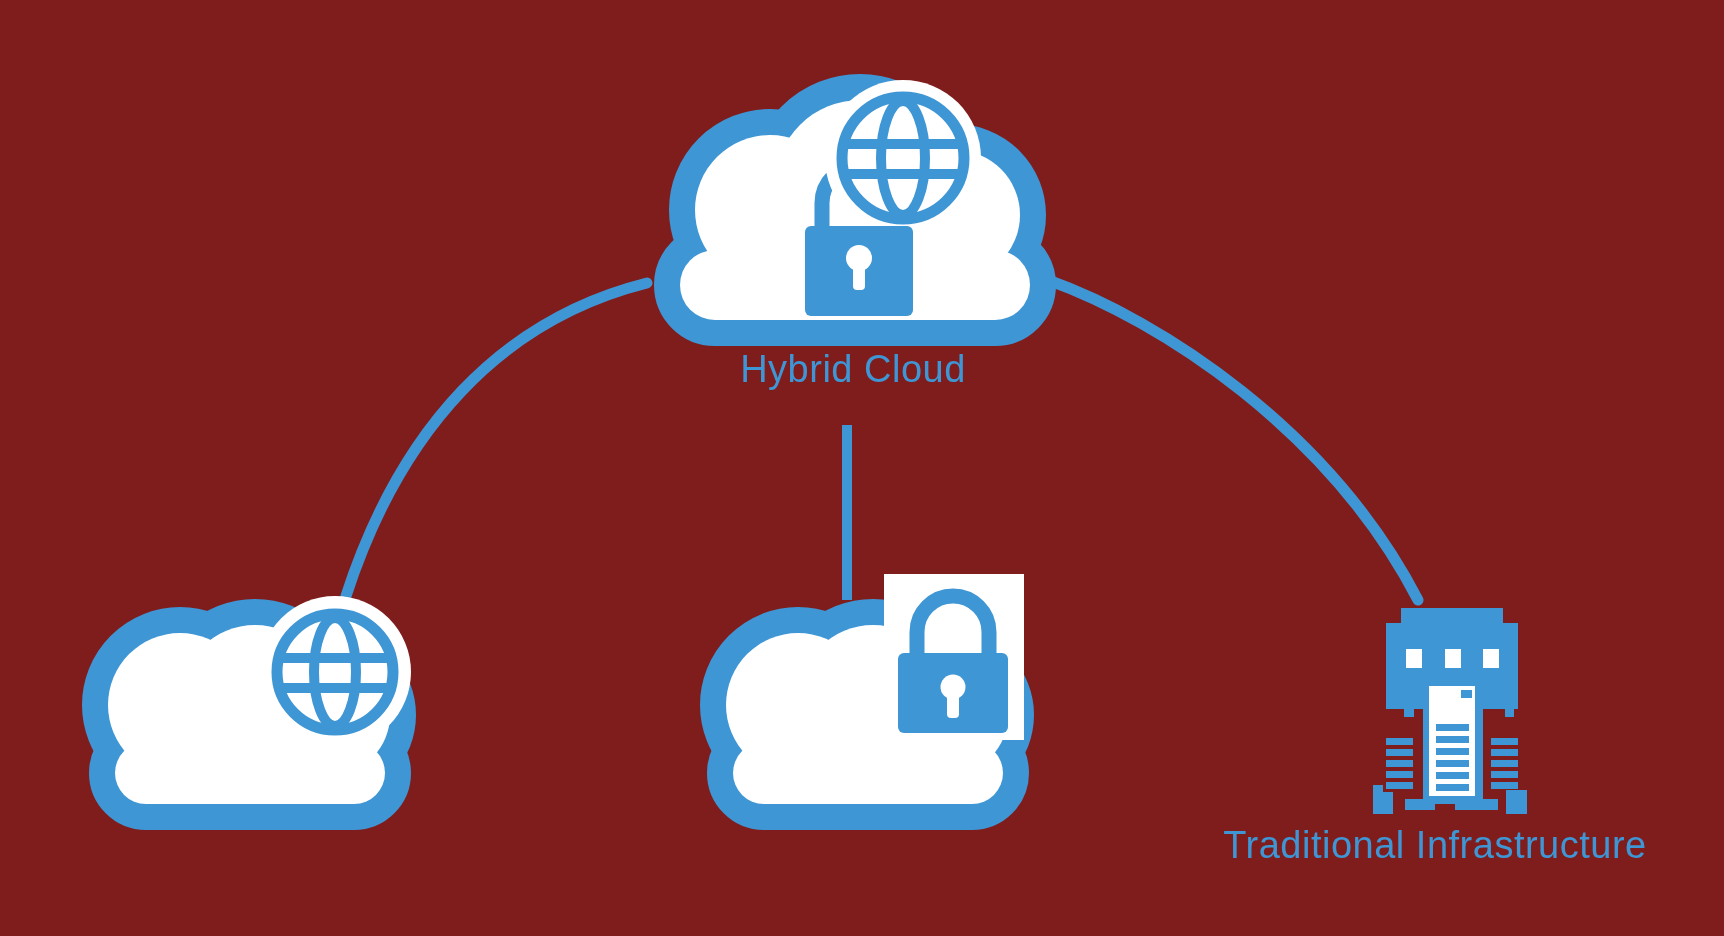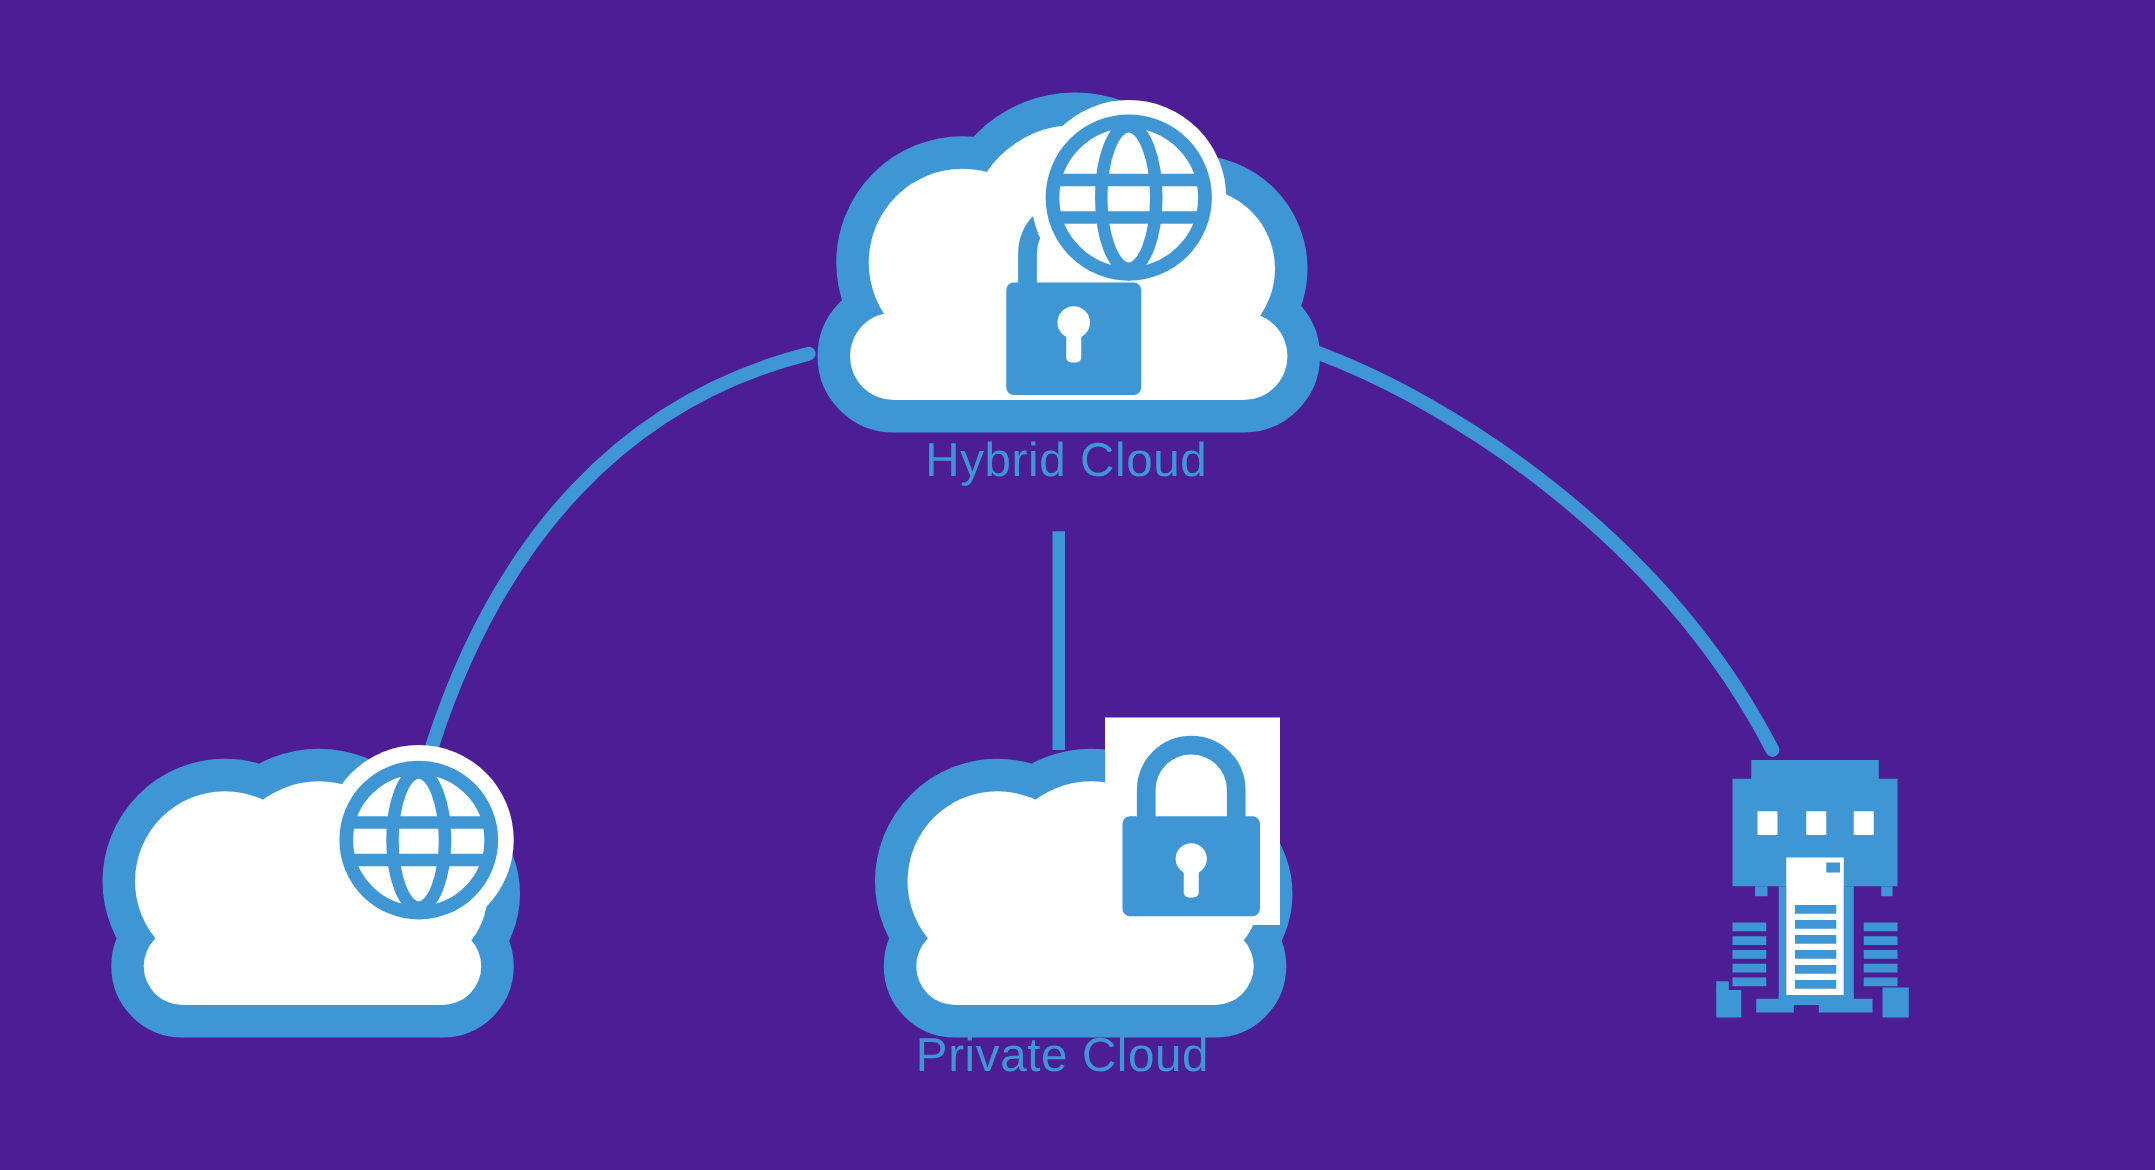--- a/index.html
+++ b/index.html
@@ -1,19 +1,19 @@
 <!DOCTYPE html>
 <html><head>
 <meta charset="utf-8">
 <style>
   html,body{margin:0;padding:0;background:#ffffff;}
   #stage{
     position:relative;
     width:1724px;height:936px;
-    background:#4c1d95;
+    background:#7f1d1d;
     overflow:hidden;
     font-family:"Liberation Sans", sans-serif;
   }
   #stage svg{position:absolute;left:0;top:0;}
   .node-label{
     position:absolute;
     transform:translateX(-50%);
     font-size:38px;
     font-weight:400;
     color:#3F96D5;
@@ -168,14 +168,14 @@
         <rect x="32" y="193" width="30" height="11"></rect>
         <rect x="82" y="193" width="43" height="11"></rect>
         <rect x="0" y="179" width="10" height="8"></rect>
         <rect x="0" y="186" width="20" height="22"></rect>
         <rect x="133" y="184" width="21" height="24"></rect>
       </g>
     </g>
   </svg>
 
   <div class="node-label" style="left:853px; top:348px;">Hybrid Cloud</div>
-  <div class="node-label" style="left:850px; top:824px;">Private Cloud</div>
+  <div class="node-label" style="left:1435px; top:824px;">Traditional Infrastructure</div>
 </div>
 
 </body></html>

